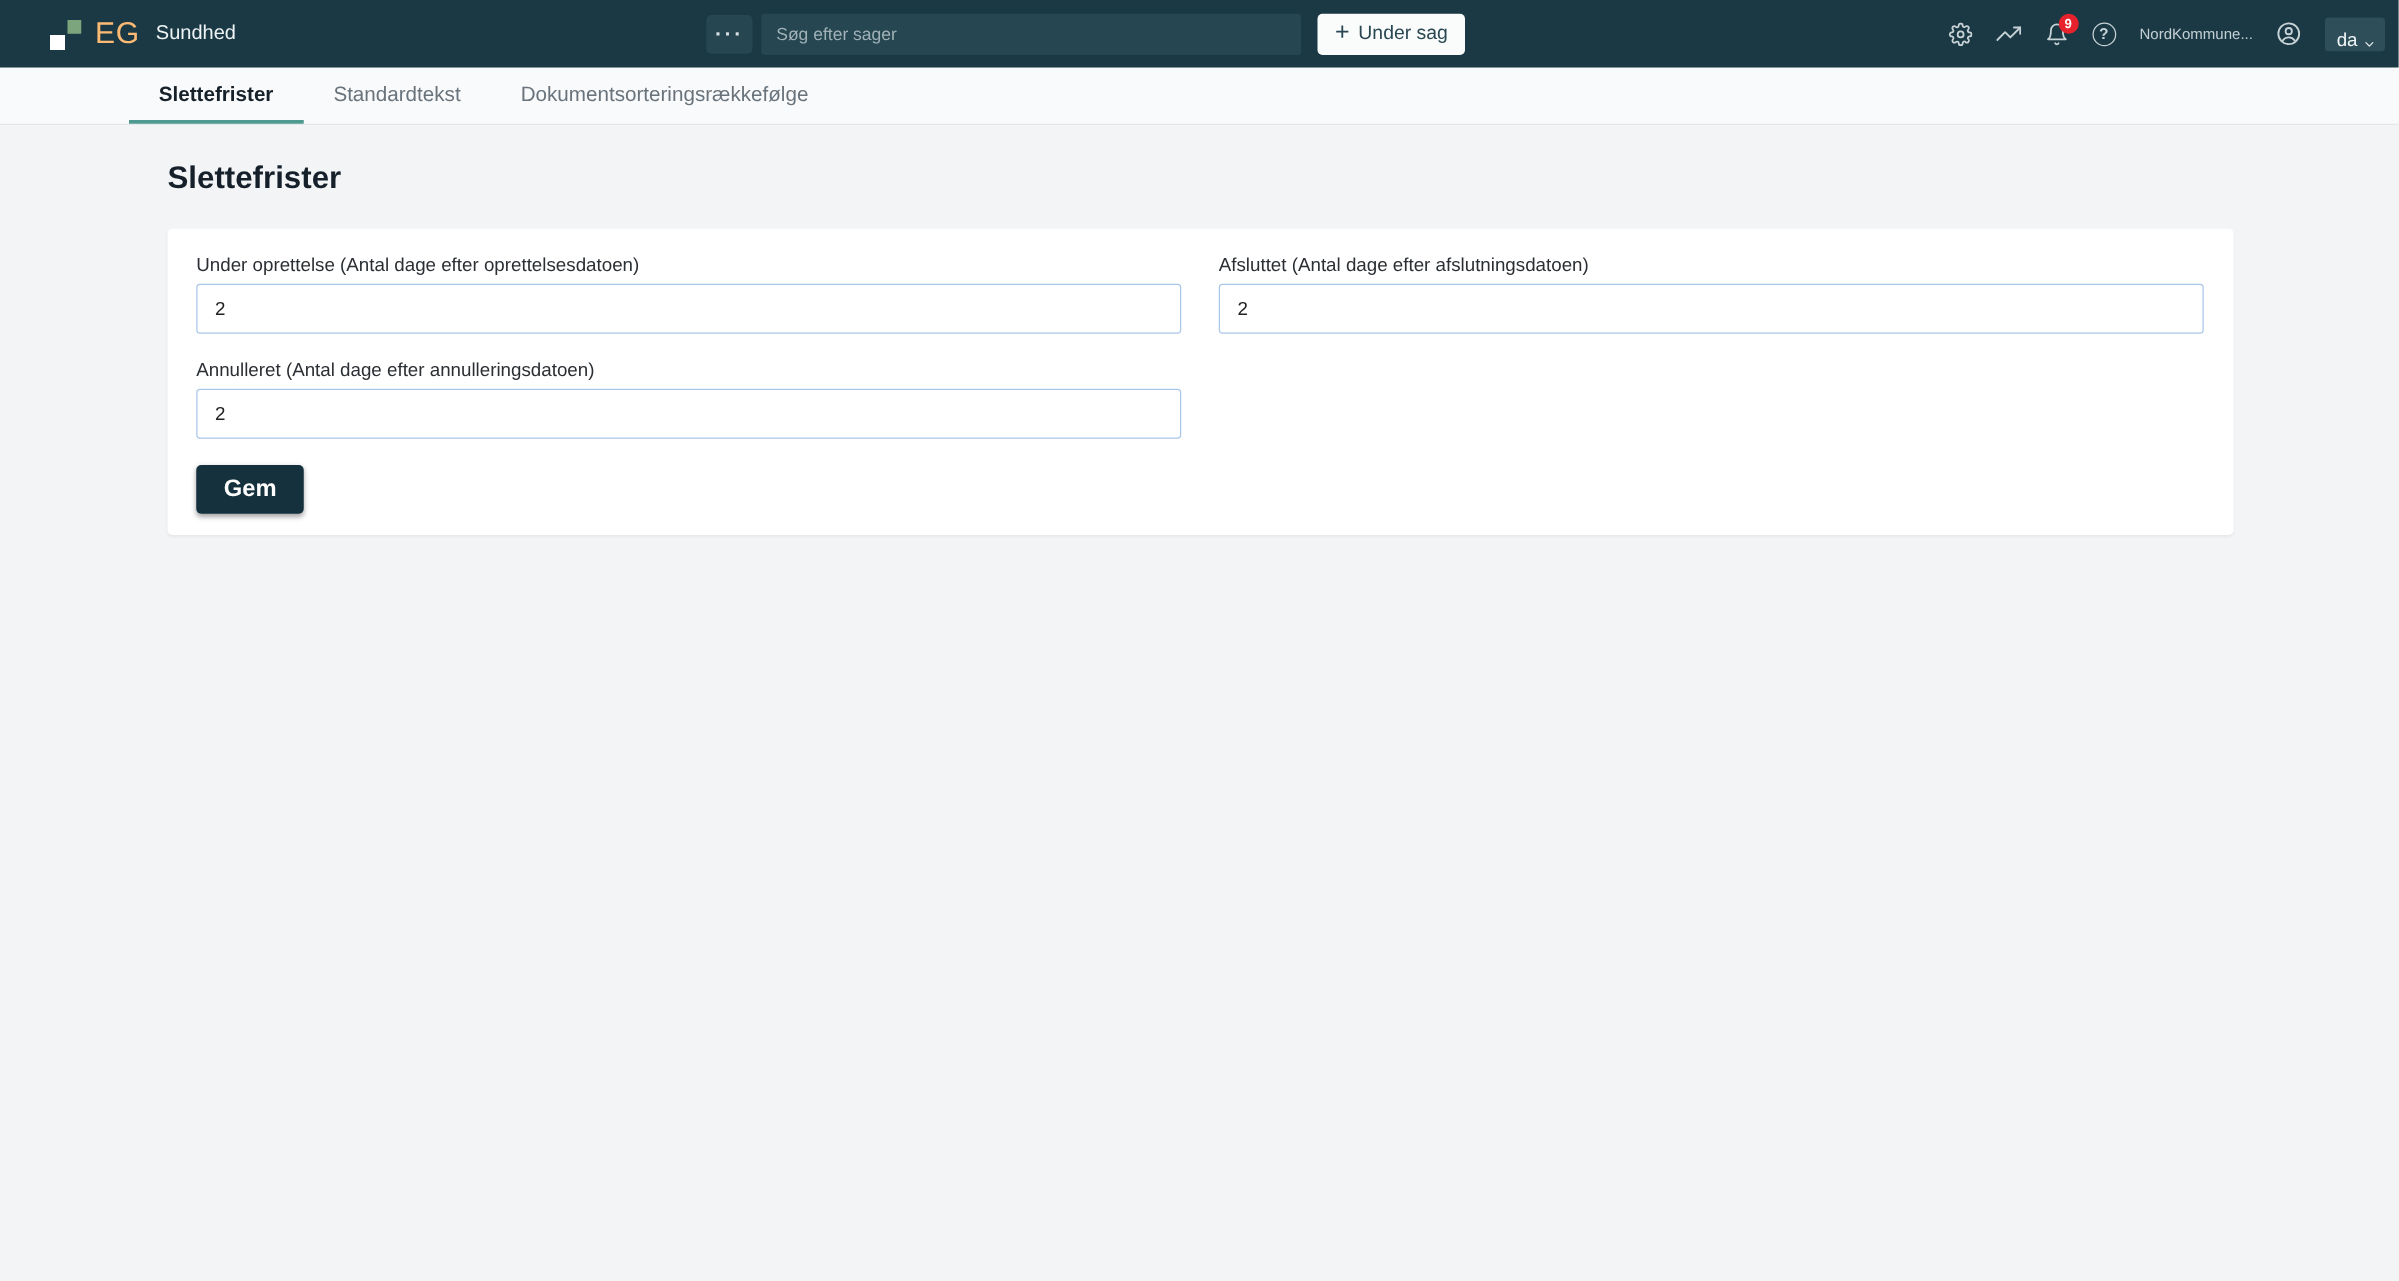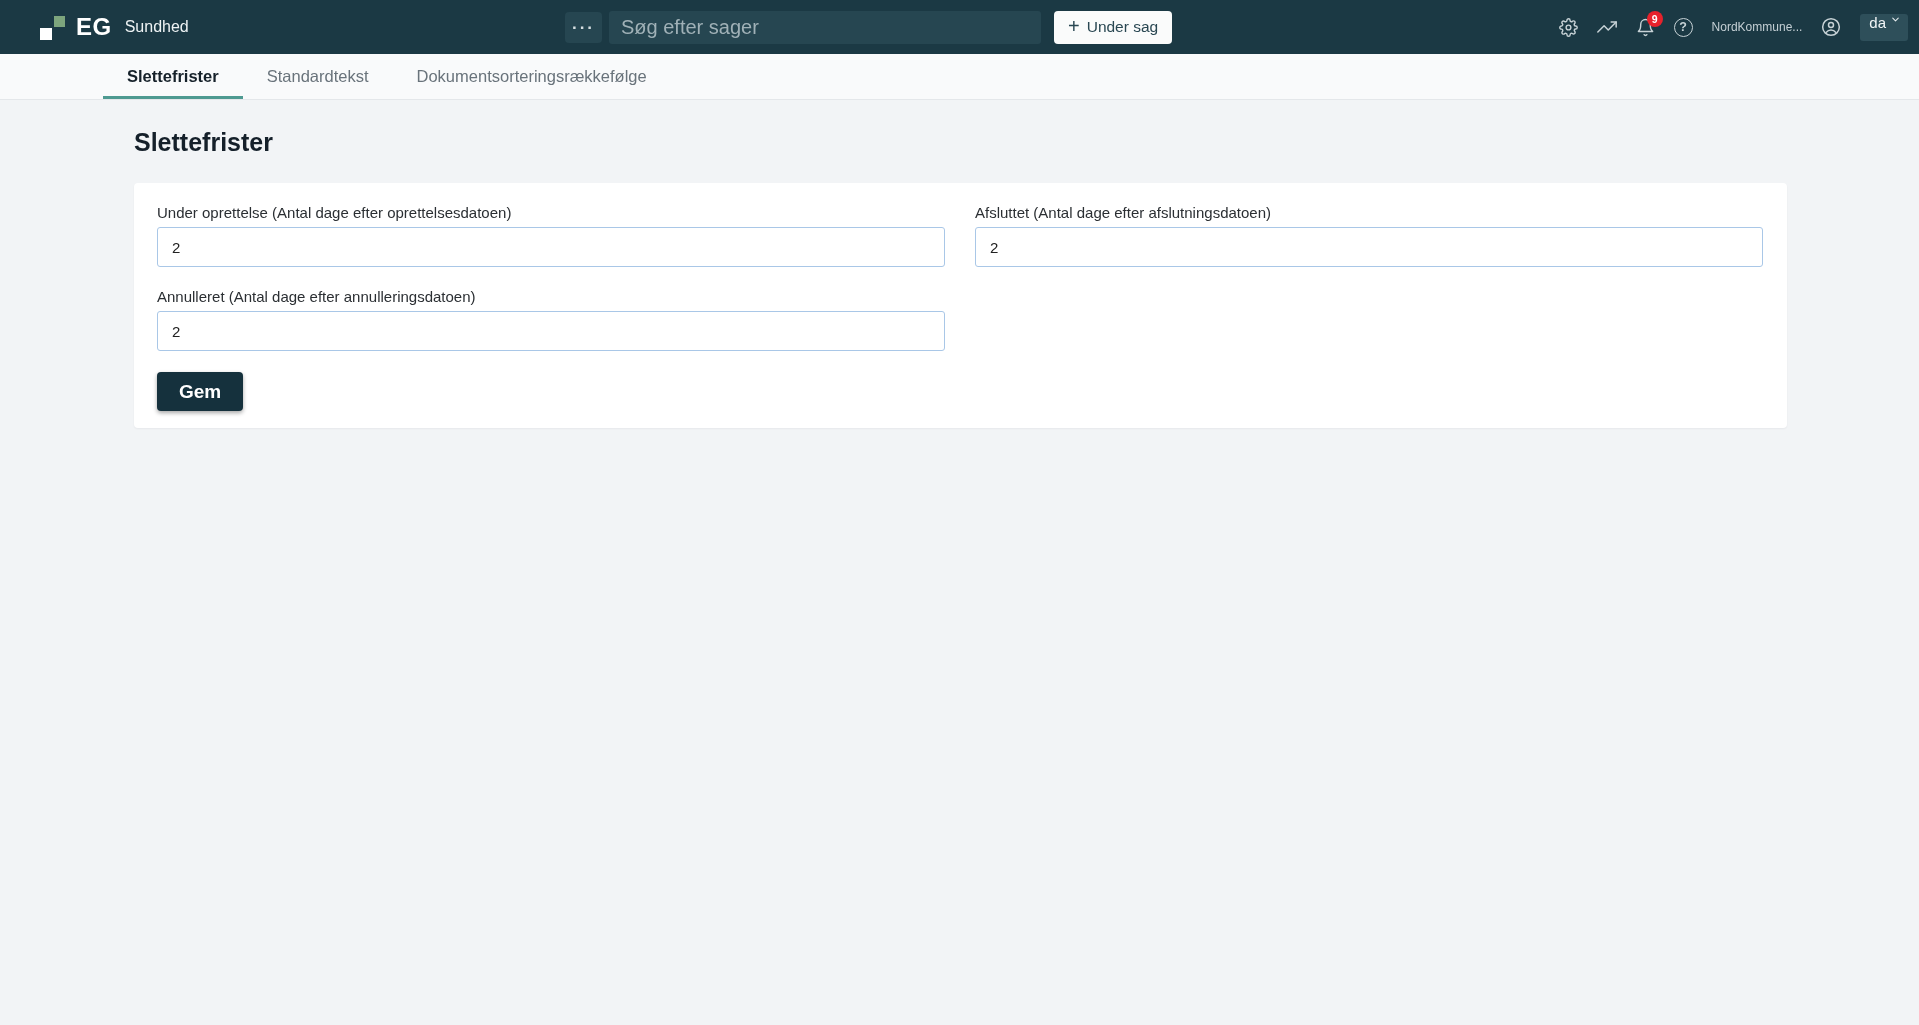--- a/index.html
+++ b/index.html
@@ -17,32 +17,32 @@
     background: #1b3944;
     display: flex;
     align-items: center;
     padding-left: 40px;
     color: #fff;
   }
   .brand { display: flex; align-items: center; gap: 11px; }
   .logo-icon { position: relative; width: 25px; height: 25px; }
   .logo-icon .sq-white { position: absolute; left: 0; bottom: 0; width: 12px; height: 12px; background: #ffffff; }
   .logo-icon .sq-green { position: absolute; right: 0; top: 1px; width: 11px; height: 11px; background: #7da57d; }
-  .brand-bold  { font-size: 24px; font-weight: 700; color: #ffffff; letter-spacing: .5px; }
+  .brand-bold  { font-size: 24px; font-weight: 400; color: #fdba74; letter-spacing: .5px; }
   .brand-light { font-size: 16px; font-weight: 400; color: #eef3f4; margin-left: 2px; }
 
   .hdr-center { position: absolute; left: 565px; top: 0; height: 54px; display: flex; align-items: center; gap: 7px; }
   .ellipsis-btn {
     width: 37px; height: 31px; border: none; border-radius: 4px;
     background: #264651; color: #d7dfe2; font-size: 17px; font-weight: 700;
     letter-spacing: 2px; cursor: pointer; line-height: 1;
   }
   .search-input {
     width: 432px; height: 33px; border: none; border-radius: 3px;
-    background: #264651; color: #0ea5e9; font-size: 20px; padding: 0 12px;
+    background: #264651; color: #0ea5e9; font-size: 14px; padding: 0 12px;
     outline: none;
   }
   .search-input::placeholder { color: #a0b1b7; opacity: 1; }
   .create-btn {
     margin-left: 6px; height: 33px; padding: 0 14px; border: none; border-radius: 4px;
     background: #fafbfb; color: #294752; font-size: 15.5px;
     display: flex; align-items: center; gap: 7px; cursor: pointer;
   }
   .create-btn .plus { font-size: 20px; font-weight: 400; line-height: 1; margin-top: -2px; }
 
@@ -57,21 +57,21 @@
   }
   .help-circle {
     width: 19px; height: 19px; border: 1.7px solid #c7d2d6; border-radius: 50%;
     color: #c7d2d6; font-size: 12.5px; font-weight: 700;
     display: flex; align-items: center; justify-content: center;
   }
   .tenant { color: #c4cfd4; font-size: 12px; max-width: 135px; white-space: nowrap; overflow: hidden; cursor: default; }
   .lang-btn {
     height: 27px; padding: 0 7px 0 9px; border: none; border-radius: 3px;
     background: #2e4f5a; color: #f2f6f7; font-size: 15px;
-    display: flex; align-items: flex-start; gap: 4px; cursor: pointer;
+    display: flex; align-items: flex-end; gap: 4px; cursor: pointer;
   }
   .lang-btn svg { stroke: #e8eef0; fill: none; stroke-width: 2.2; stroke-linecap: round; stroke-linejoin: round; }
 
   
   .tabbar {
     height: 46px; background: #f9fafb; border-bottom: 1px solid #e4e7ea;
     display: flex; align-items: stretch; padding-left: 103px;
   }
   .tab {
     display: flex; align-items: center; padding: 0 24px;

